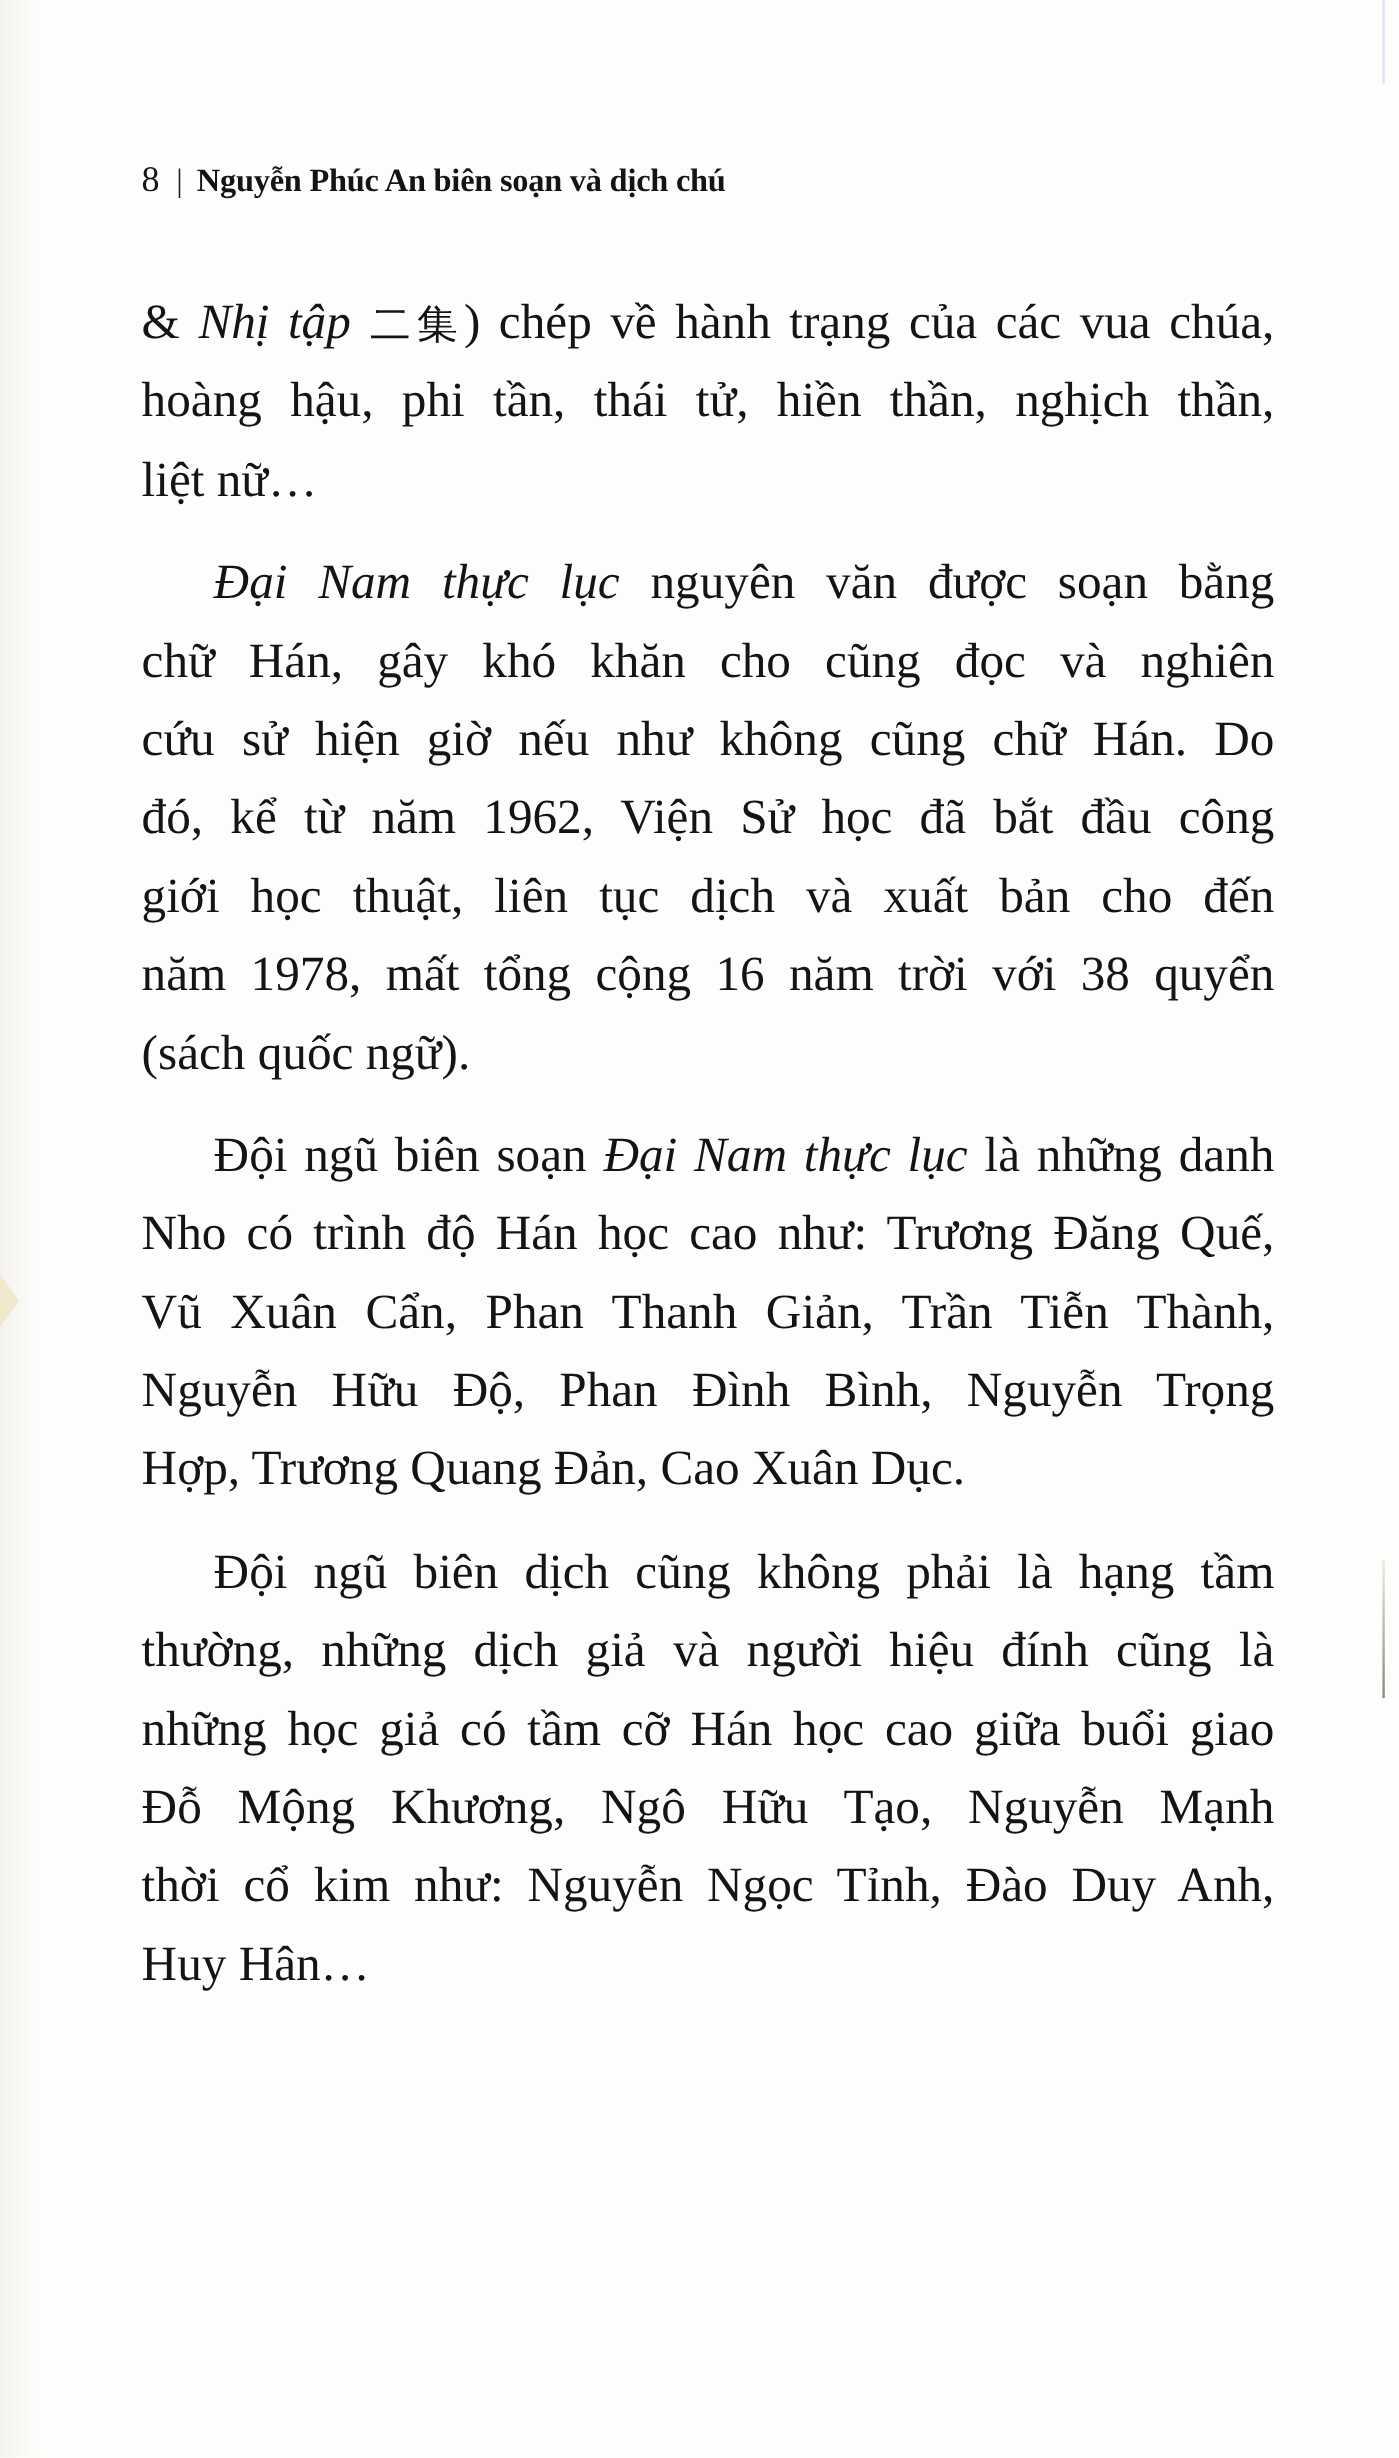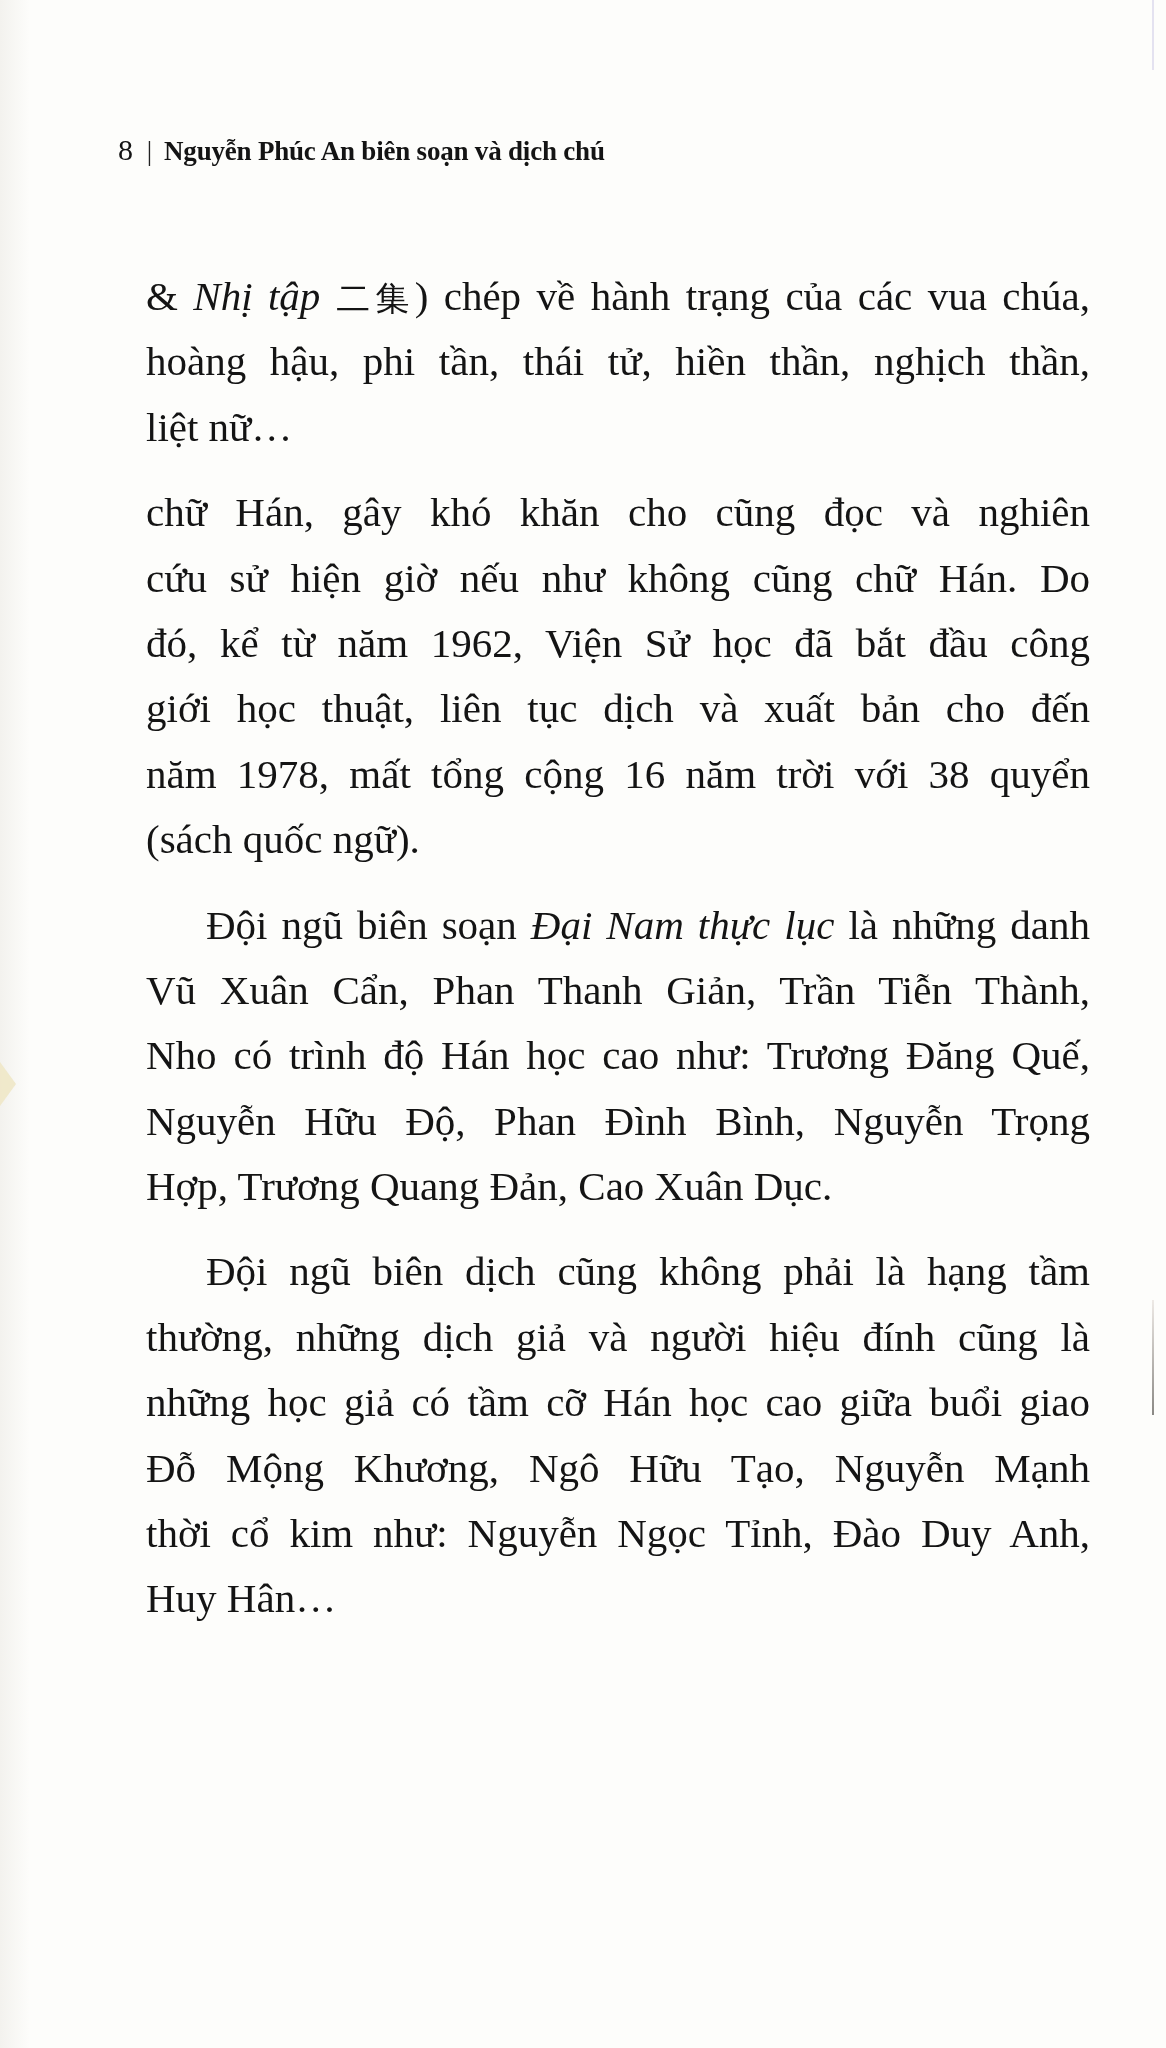--- a/index.html
+++ b/index.html
@@ -29,22 +29,22 @@
 
   .running-head {
     position: absolute; left: 118px; top: 133px;
     font-size: 27px; font-weight: bold; white-space: nowrap;
     letter-spacing: -0.2px;
   }
   .running-head .page-num { font-weight: normal; font-size: 30px; margin-right: 14px; }
   .running-head .sep { font-weight: normal; margin-right: 12px; color: #222; }
 
   .text-block {
-    position: absolute; left: 118px; top: 264px; width: 944px;
-    font-size: 41px; line-height: 65.4px; margin-left: 28px;
+    position: absolute; left: 118px; top: 236px; width: 944px;
+    font-size: 41px; line-height: 65.4px;
   }
   .line {
     display: block; height: 65.4px; white-space: nowrap;
     text-align: justify; text-align-last: justify;
   }
   .line.last { text-align-last: left; }
   .line.indent { padding-left: 60px; }
   .para-gap { display: block; height: 20px; }
   em { font-style: italic; }
   .cjk { font-family: "DejaVu Sans", sans-serif; font-size: 34px; }
@@ -62,32 +62,33 @@
 </div>
 
 <div class="text-block" id="text-block">
     <div>
       <span class="line"><span>&amp; </span><em>Nhị tập</em><span class="cjk"> 二集</span><span>) chép về hành trạng của các vua chúa,</span></span>
       <span class="line"><span>hoàng hậu, phi tần, thái tử, hiền thần, nghịch thần,</span></span>
       <span class="line last"><span>liệt nữ…</span></span>
     </div>
     <span class="para-gap"></span>
     <div>
+      <span class="line indent"><em>Đại Nam thực lục</em><span> nguyên văn được soạn bằng</span></span>
       <span class="line"><span>chữ Hán, gây khó khăn cho cũng đọc và nghiên</span></span>
       <span class="line"><span>cứu sử hiện giờ nếu như không cũng chữ Hán. Do</span></span>
       <span class="line"><span>đó, kể từ năm 1962, Viện Sử học đã bắt đầu công</span></span>
       <span class="line"><span>giới học thuật, liên tục dịch và xuất bản cho đến</span></span>
       <span class="line"><span>năm 1978, mất tổng cộng 16 năm trời với 38 quyển</span></span>
       <span class="line last"><span>(sách quốc ngữ).</span></span>
     </div>
     <span class="para-gap"></span>
     <div>
       <span class="line indent"><span>Đội ngũ biên soạn </span><em>Đại Nam thực lục</em><span> là những danh</span></span>
+      <span class="line"><span>Nho có trình độ Hán học cao như: Trương Đăng Quế,</span></span>
       <span class="line"><span>Vũ Xuân Cẩn, Phan Thanh Giản, Trần Tiễn Thành,</span></span>
-      <span class="line"><span>Nho có trình độ Hán học cao như: Trương Đăng Quế,</span></span>
       <span class="line"><span>Nguyễn Hữu Độ, Phan Đình Bình, Nguyễn Trọng</span></span>
       <span class="line last"><span>Hợp, Trương Quang Đản, Cao Xuân Dục.</span></span>
     </div>
     <span class="para-gap"></span>
     <div>
       <span class="line indent"><span>Đội ngũ biên dịch cũng không phải là hạng tầm</span></span>
       <span class="line"><span>thường, những dịch giả và người hiệu đính cũng là</span></span>
       <span class="line"><span>những học giả có tầm cỡ Hán học cao giữa buổi giao</span></span>
       <span class="line"><span>Đỗ Mộng Khương, Ngô Hữu Tạo, Nguyễn Mạnh</span></span>
       <span class="line"><span>thời cổ kim như: Nguyễn Ngọc Tỉnh, Đào Duy Anh,</span></span>

